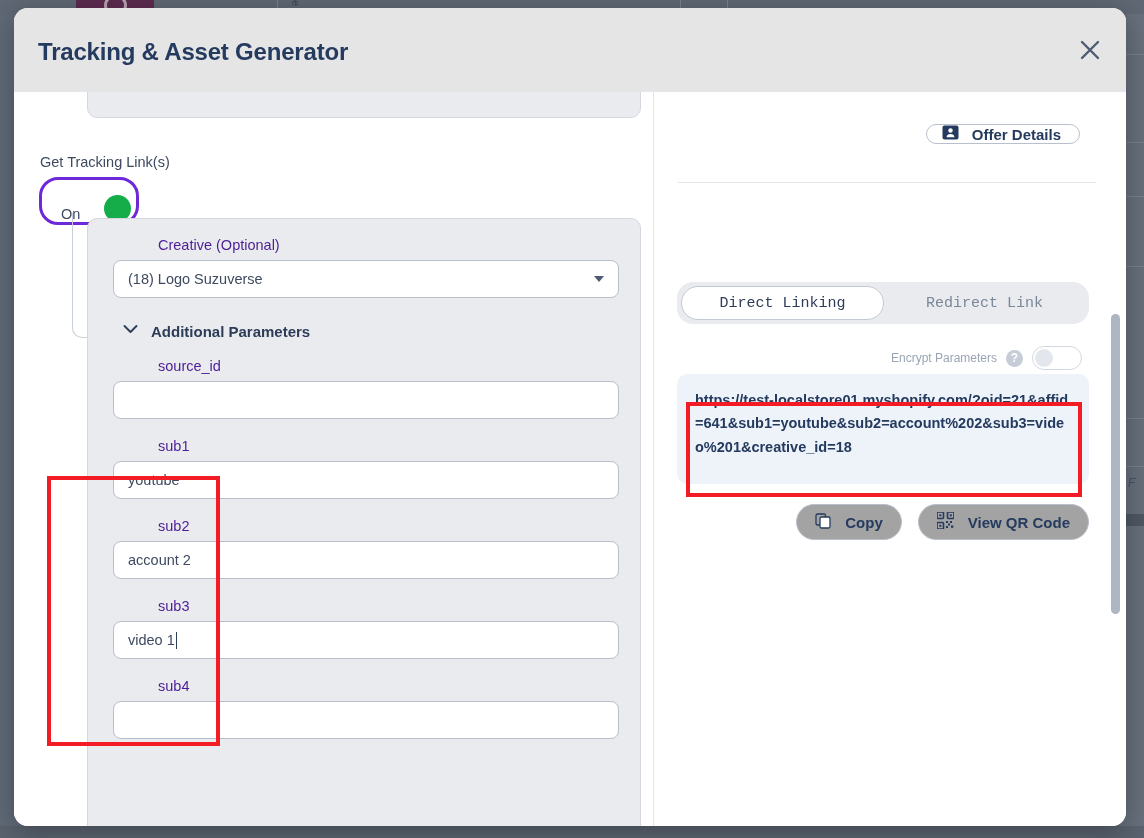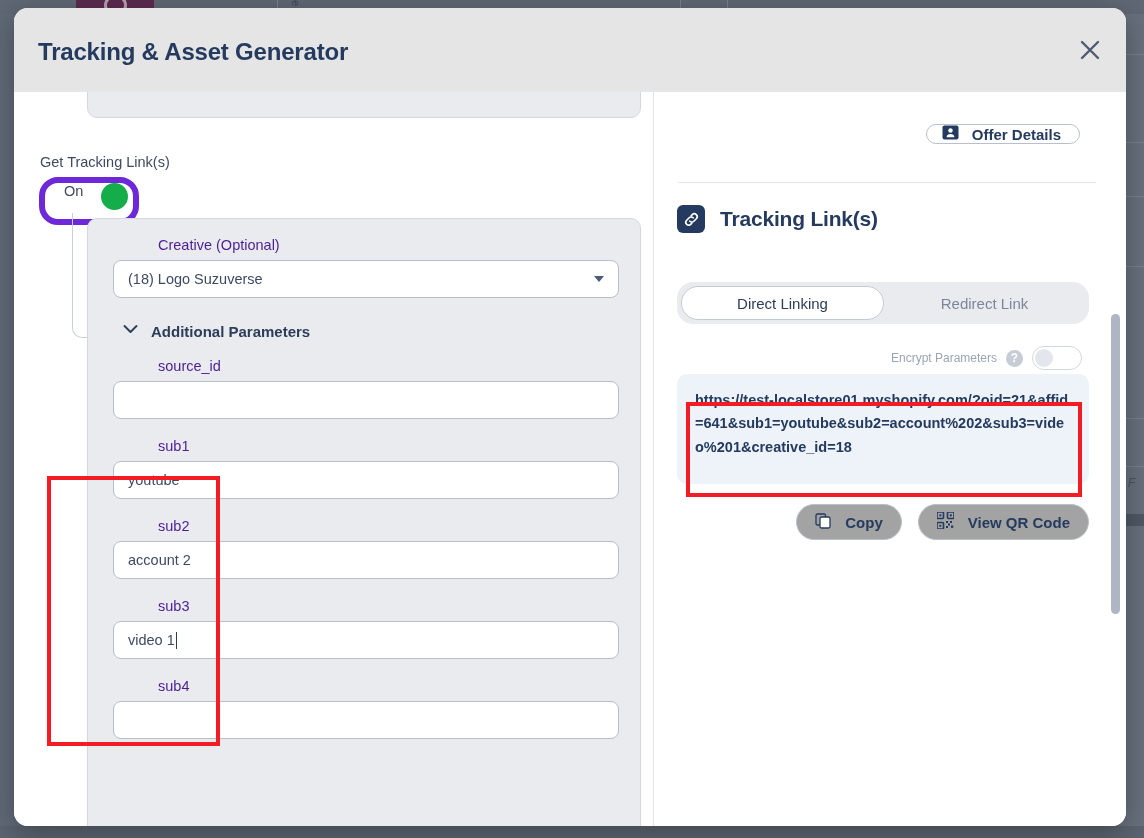--- a/index.html
+++ b/index.html
@@ -152,25 +152,25 @@
     left: 26px;
     top: 62px;
     font-size: 14.5px;
     color: #3e4a60;
   }
   .toggle-pill {
     position: absolute;
     left: 25px;
     top: 85px;
     width: 100px; height: 48px;
-    border: 6px solid #6d28d9;
+    border: 3px solid #6d28d9;
     border-radius: 19px;
     background: #fff;
     display: flex;
-    align-items: flex-start;
+    align-items: flex-end;
     cursor: pointer;
   }
   .toggle-pill .t-text {
     font-size: 14.5px;
     color: #3e4a60;
     margin-left: 19px;
   }
   .toggle-pill .t-knob {
     position: absolute;
     right: 5px;
@@ -338,20 +338,21 @@
   .seg-group {
     position: absolute;
     left: 23px;
     top: 190px;
     width: 412px;
     height: 42px;
     background: #e9ebef;
     border-radius: 16px;
     display: flex;
     padding: 4px;
+    font-family: Liberation Mono, monospace;
   }
   .seg {
     flex: 1;
     display: flex;
     align-items: center;
     justify-content: center;
     font-size: 15px;
     border-radius: 18px;
     cursor: pointer;
     color: #7a8799;
@@ -593,29 +594,20 @@
             <rect x="0.5" y="0.5" width="16" height="14" rx="2" fill="#243a5e"></rect>
             <circle cx="8.5" cy="5.5" r="2.2" fill="#ffffff"></circle>
             <path d="M4.6 12.2c0-2.1 1.8-3.2 3.9-3.2s3.9 1.1 3.9 3.2z" fill="#ffffff"></path>
           </svg>
         </span>
         <span class="od-text">Offer Details</span>
       </div>
 
       <div class="hr-sep"></div>
 
-      <div class="tl-head">
-        <span class="tl-badge">
-          <svg width="17" height="17" viewBox="0 0 18 18">
-            <path d="M7.2 10.8a3 3 0 0 0 4.3 0l2.6-2.6a3 3 0 0 0-4.3-4.3L8.6 5.1" fill="none" stroke="#ffffff" stroke-width="1.7" stroke-linecap="round"></path>
-            <path d="M10.8 7.2a3 3 0 0 0-4.3 0L3.9 9.8a3 3 0 0 0 4.3 4.3l1.2-1.2" fill="none" stroke="#ffffff" stroke-width="1.7" stroke-linecap="round"></path>
-          </svg>
-        </span>
-        <span class="tl-text">Tracking Link(s)</span>
-      </div>
 
       <div class="seg-group">
         <div class="seg active">
           <span>Direct Linking</span>
         </div>
         <div class="seg">
           <span>Redirect Link</span>
         </div>
       </div>
 

